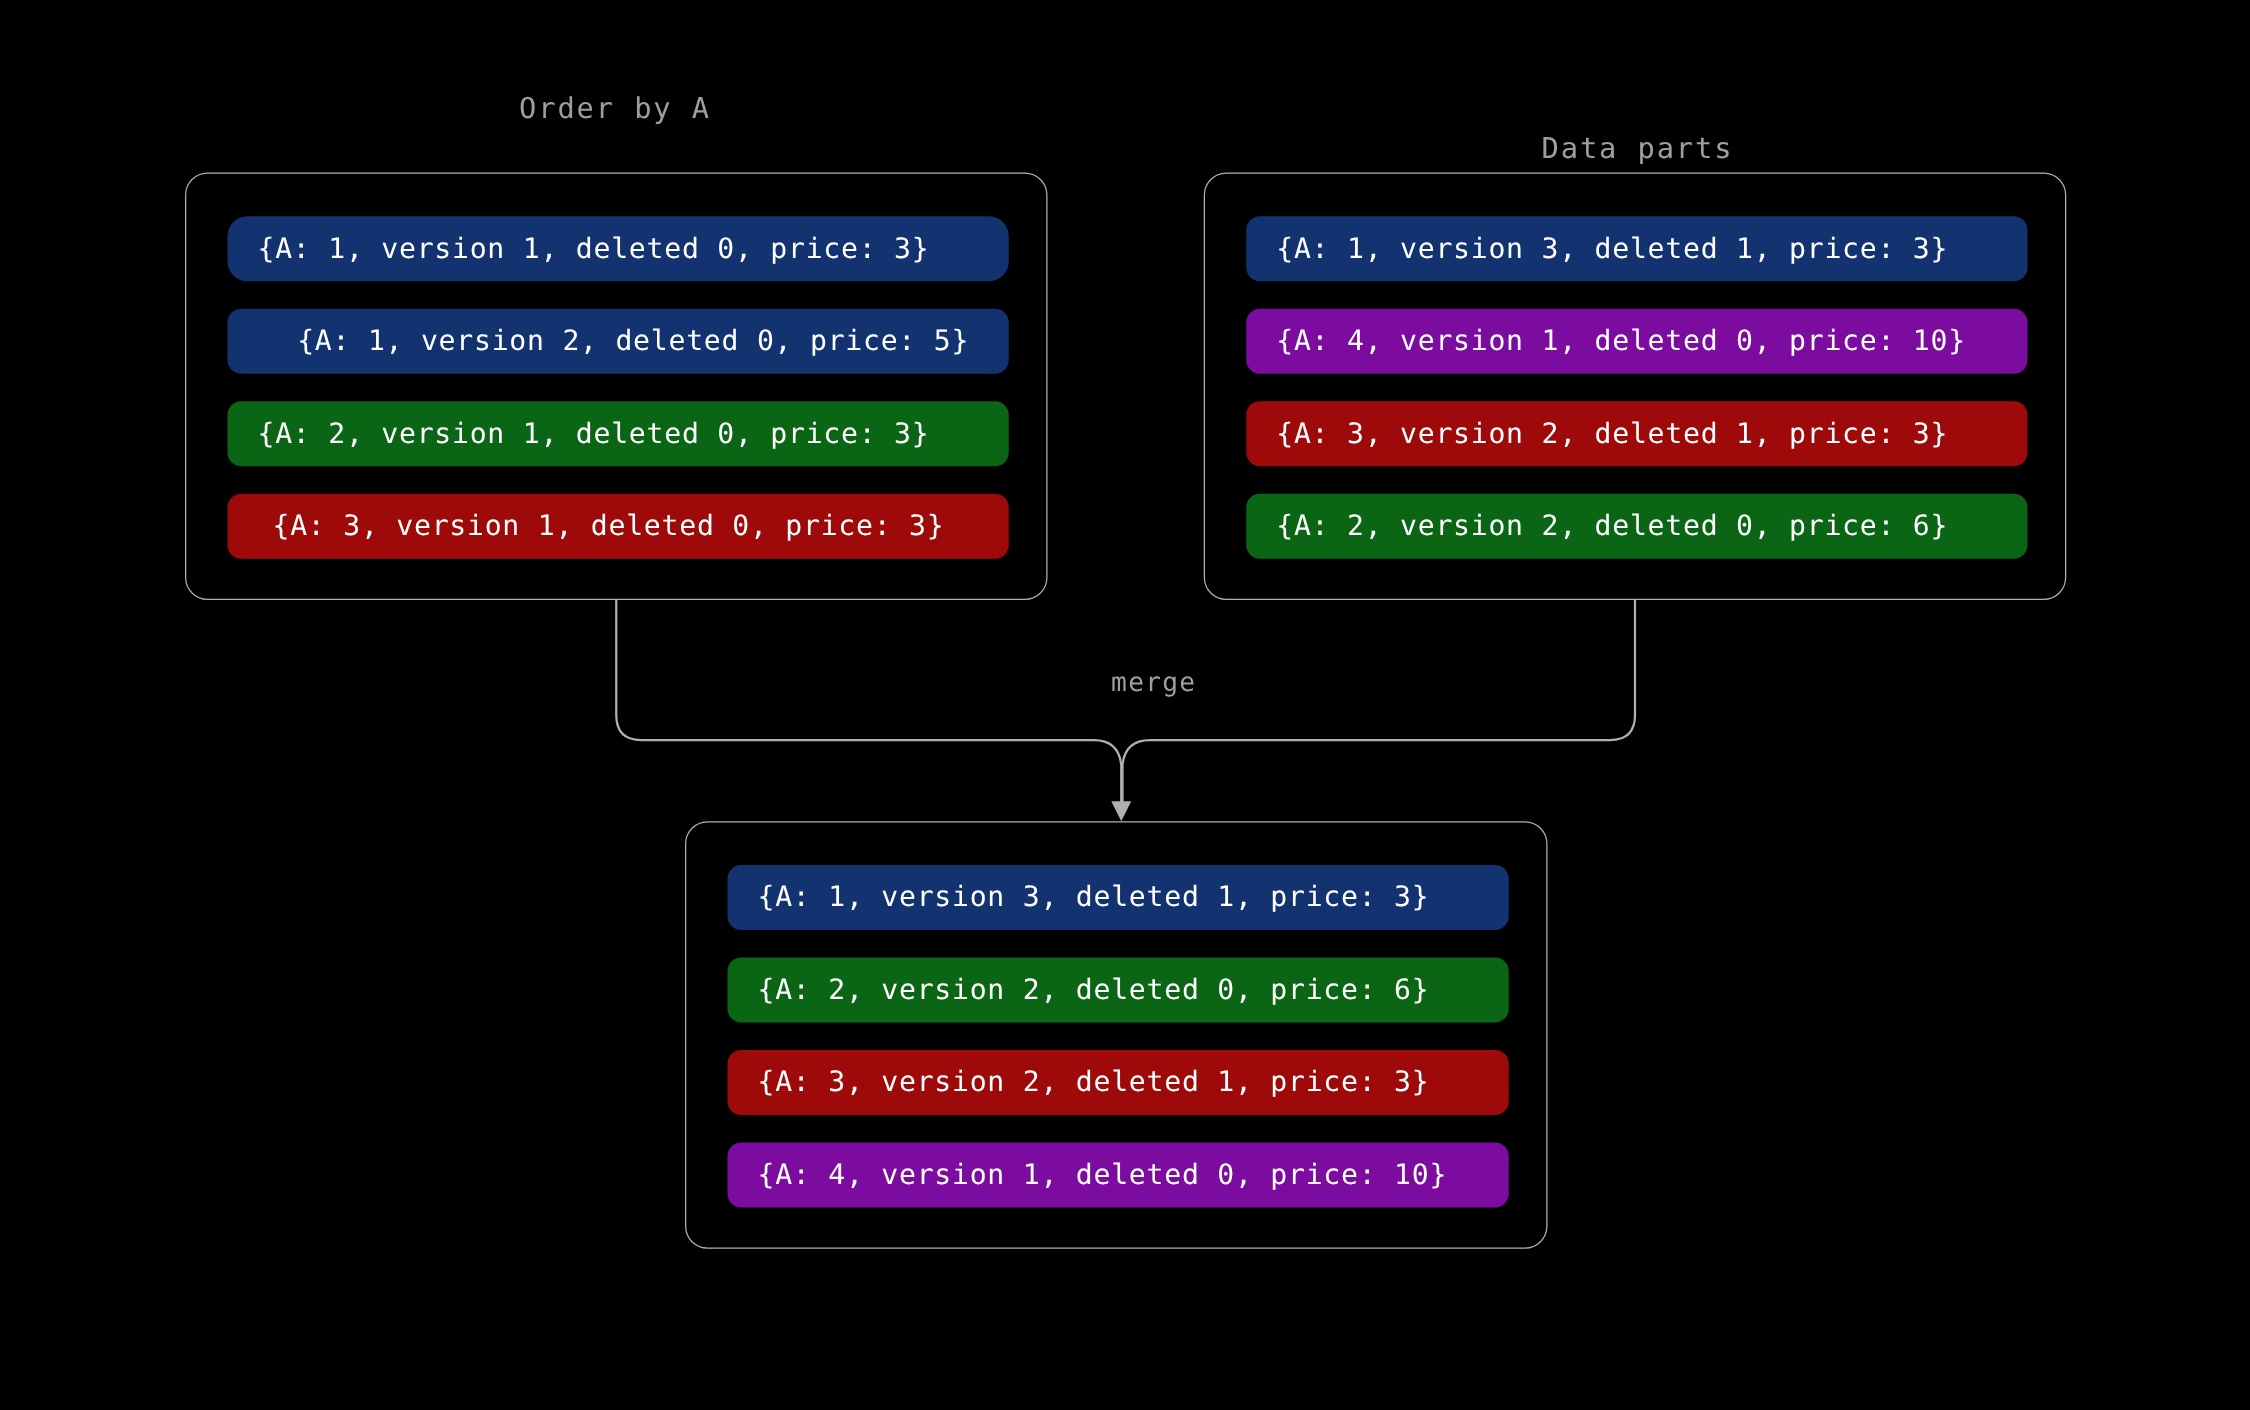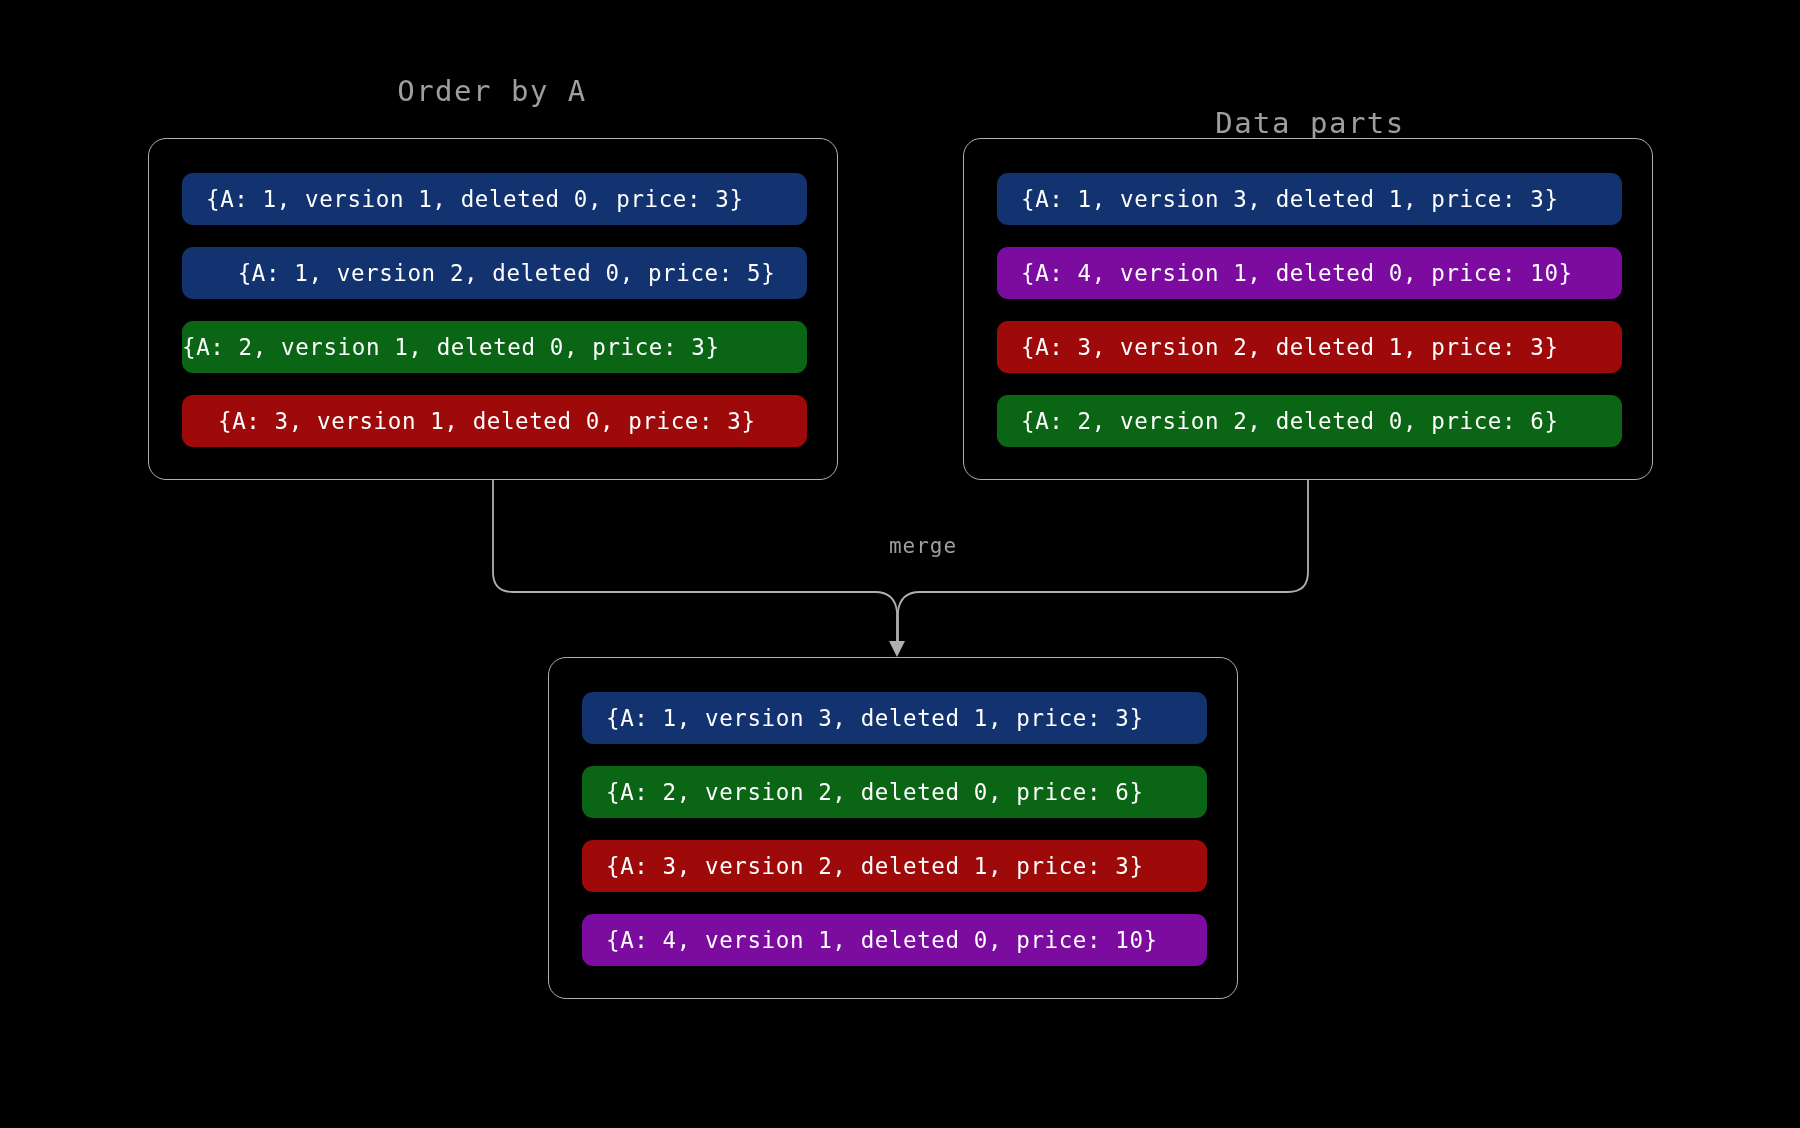--- a/index.html
+++ b/index.html
@@ -14,21 +14,21 @@
     background: #000000;
     overflow: hidden;
     font-family: "DejaVu Sans Mono", "Liberation Mono", monospace;
   }
 
   
   .group-title {
     position: absolute;
     color: #9e9e9e;
     font-family: "DejaVu Sans Mono", "Liberation Mono", monospace;
-    font-size: 29px;
+    font-size: 23px;
     letter-spacing: 1.5px;
     white-space: nowrap;
     text-align: center;
     transform: translateX(-50%);
   }
 
   
   .panel {
     position: absolute;
     box-sizing: border-box;
@@ -105,27 +105,27 @@
 
     <polygon class="conn-head" points="897,657 889,641 905,641"></polygon>
   </svg>
 
   <div class="merge-label" style="left:923px; top:534px;">merge</div>
 
   <div class="group-title" style="left:492px; top:74px;">Order by A</div>
 
   <div class="panel" style="left:148px; top:138px; width:690px; height:342px;"></div>
 
-  <div class="pill" style="left:182px; top:173px; width:625px; height:52px; background:#123270; padding-left:24px;">
+  <div class="pill" style="left:182px; top:173px; width:625px; height:52px; background:#123270; padding-left:24px;border-radius:16px;">
     <span class="pill-text">{A: 1, version 1, deleted 0, price: 3}</span>
   </div>
   <div class="pill" style="left:182px; top:247px; width:625px; height:52px; background:#123270; padding-left:24px;justify-content:center;">
     <span class="pill-text">{A: 1, version 2, deleted 0, price: 5}</span>
   </div>
-  <div class="pill" style="left:182px; top:321px; width:625px; height:52px; background:#0a6614; ">
+  <div class="pill" style="left:182px; top:321px; width:625px; height:52px; background:#0a6614; padding-left:24px;">
     <span class="pill-text">{A: 2, version 1, deleted 0, price: 3}</span>
   </div>
   <div class="pill" style="left:182px; top:395px; width:625px; height:52px; background:#9e0a0a; padding-left:36px;">
     <span class="pill-text">{A: 3, version 1, deleted 0, price: 3}</span>
   </div>
 
   <div class="group-title" style="left:1310px; top:82px;margin-top:24px;">Data parts</div>
 
   <div class="panel" style="left:963px; top:138px; width:690px; height:342px;"></div>
 

